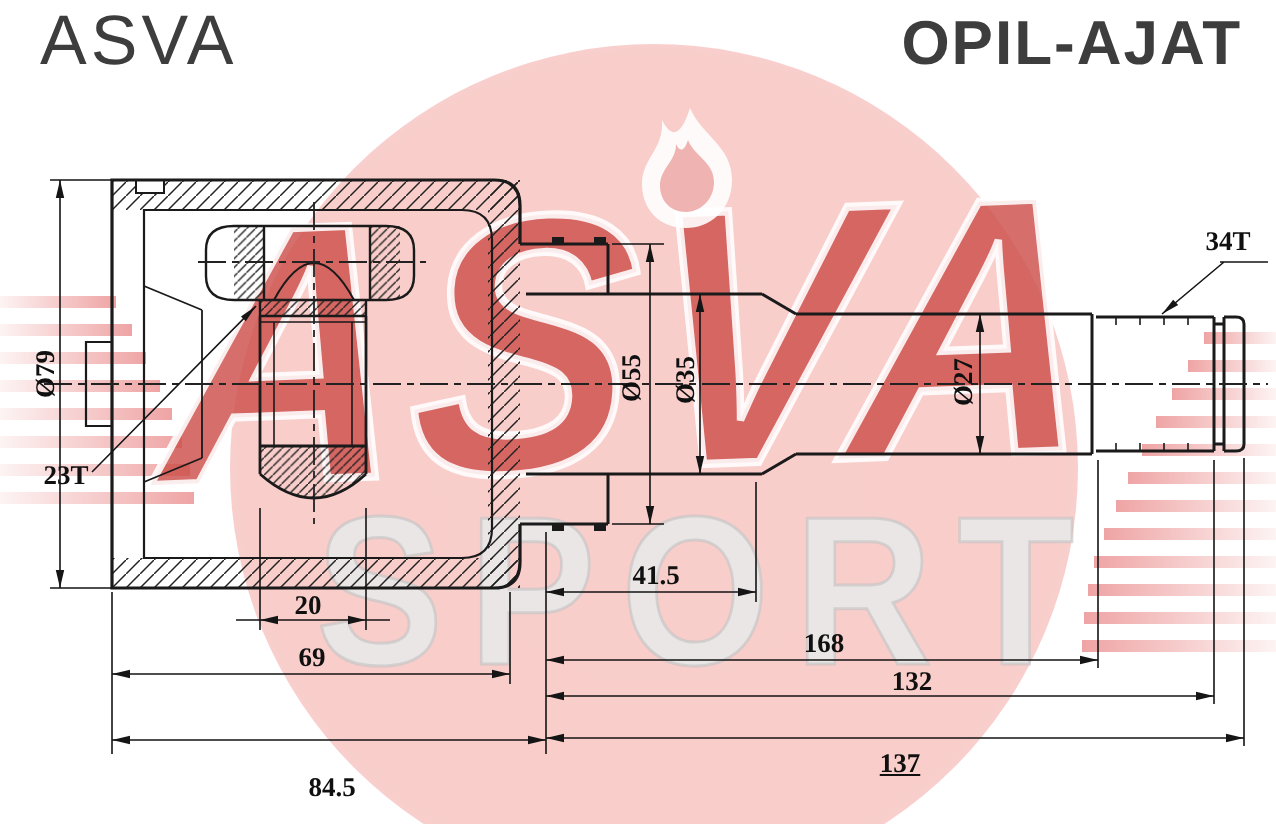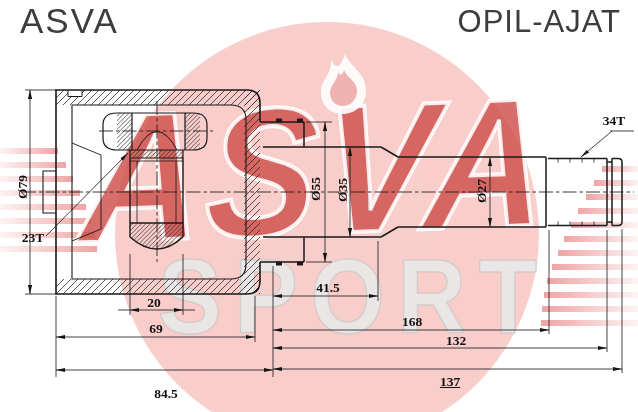--- a/index.html
+++ b/index.html
@@ -24,21 +24,21 @@
   #wm-flame{left:0;top:0;z-index:5;}
   
   #drawing{position:absolute;left:0;top:0;z-index:6;}
   
   .dim{position:absolute;z-index:7;font-family:"Liberation Serif",serif;font-weight:700;
        font-size:13.5px;color:#101010;white-space:nowrap;transform:translate(-50%,-50%);}
   .dim.rot{transform:translate(-50%,-50%) rotate(-90deg);}
   #hdr-brand{position:absolute;left:20px;top:1px;z-index:8;font-size:35px;letter-spacing:2px;
        color:#3d3d3d;font-weight:400;}
   #hdr-part{position:absolute;right:17px;top:4px;z-index:8;font-size:31px;letter-spacing:1px;
-       color:#3d3d3d;font-weight:400;}
+       color:#3d3d3d;font-weight:700;}
 </style>
 </head>
 <body>
 
 <div id="stage">
 
   <div id="wm-disc" class="wm"></div>
 
   <div id="stripes-left" class="wm stripes">
     <div class="bar" style="width:58px"></div>

